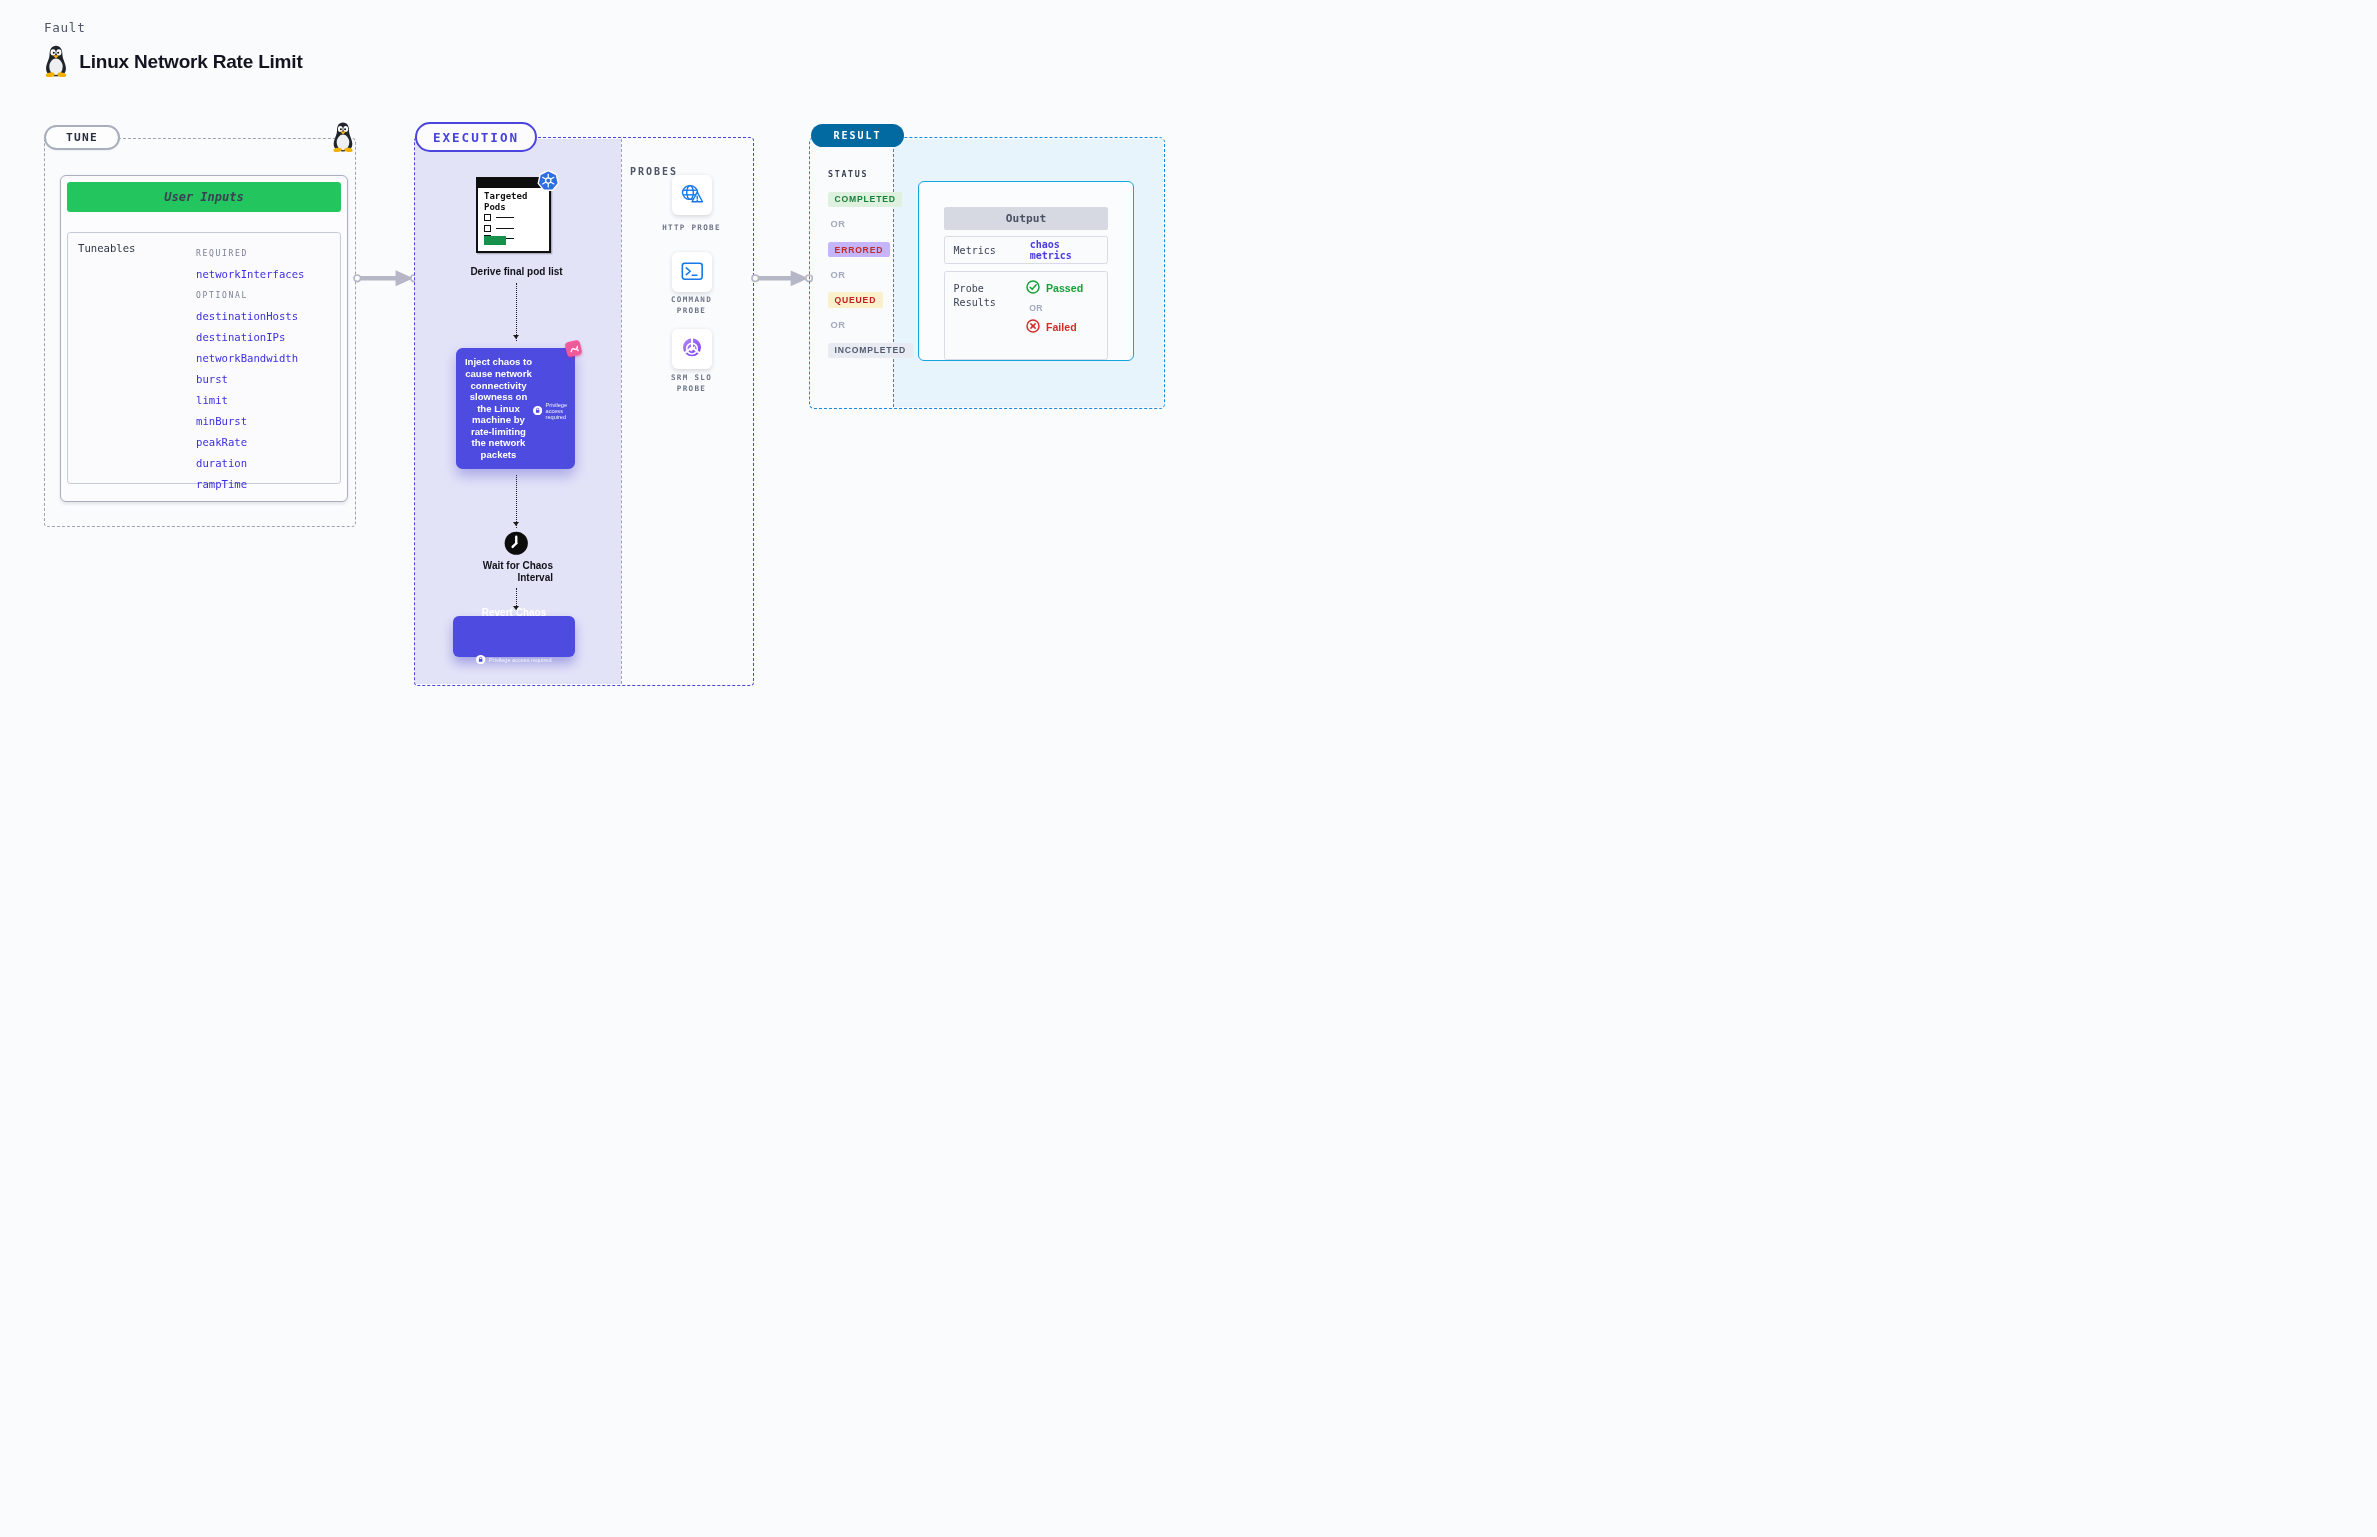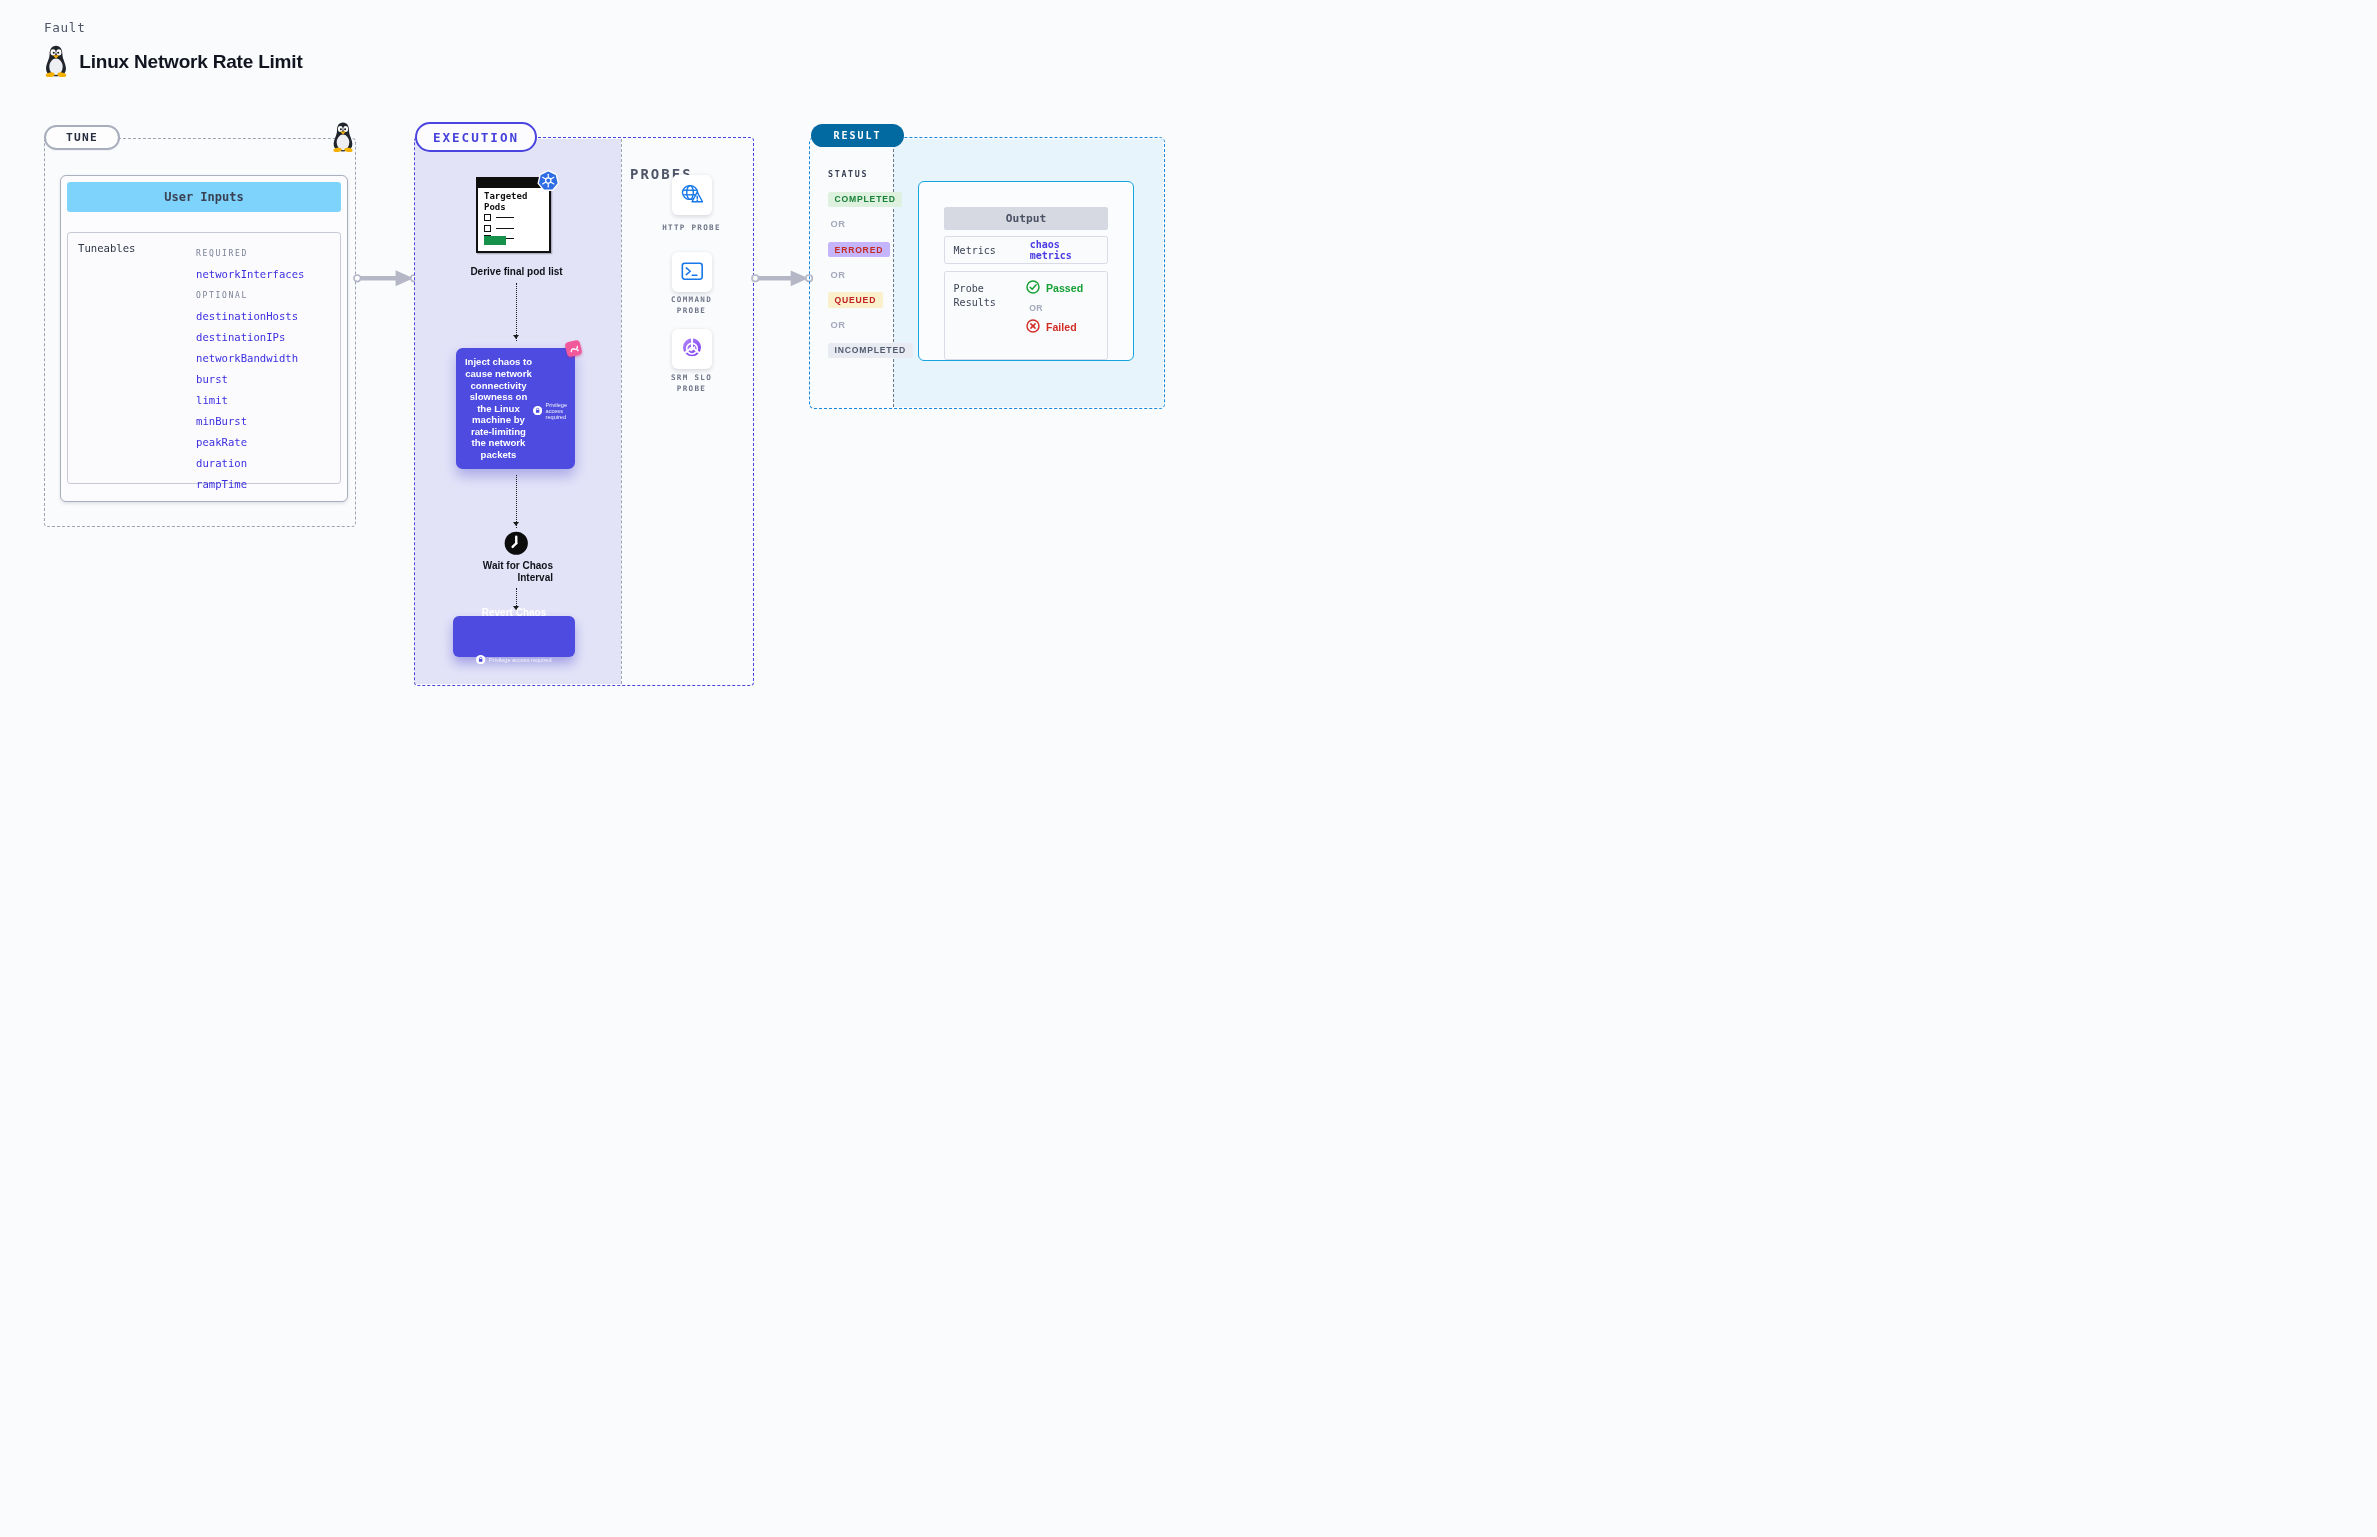--- a/index.html
+++ b/index.html
@@ -24,42 +24,42 @@
           border:3.3px solid transparent; border-top:4.6px solid #1B1B1B; }
 
   
   .tune-box { left:44px; top:138px; width:312px; height:389px; border:1.3px dashed #9DA3B2; }
   .tune-badge { left:44px; top:125px; width:76px; height:25px; background:#FDFDFE;
                 border:2px solid #A8AEBC; color:#262D3D; font-size:11.2px; letter-spacing:1.3px;
                 box-shadow:0 0.7px 1.3px rgba(16,24,40,.06); }
   .tux-corner { position:absolute; left:331px; top:122px; }
   .ui-card { position:absolute; left:60px; top:175px; width:288px; height:327px; background:#FCFCFE;
              border:1.3px solid #A9AFBE; border-radius:6px; box-shadow:0 1.3px 3.3px rgba(16,24,40,.10); }
-  .ui-header { position:absolute; left:6px; top:6px; right:6px; height:30px; background:#7dd3fc;
+  .ui-header { position:absolute; left:6px; top:6px; right:6px; height:30px; background:#22c55e;
                border-radius:3.3px; display:flex; align-items:center; justify-content:center;
-               font-family:"DejaVu Sans Mono",monospace; font-size:12px; font-weight:bold; color:#3A4152; }
+               font-family:"DejaVu Sans Mono",monospace; font-size:12px; font-weight:bold; color:#3A4152;font-style:italic; }
   .tun-box { position:absolute; left:6px; top:56px; right:6px; height:252px; background:#FBFBFD;
              border:1px solid #C6CAD6; border-radius:3.3px; }
   .tun-label { position:absolute; left:10px; top:8.6px; font-family:"DejaVu Sans Mono",monospace;
                font-size:10.6px; color:#2E3546; }
   .tun-col { position:absolute; left:128px; top:10px; display:flex; flex-direction:column;justify-content:center; }
   .tun-col .sec { font-family:"DejaVu Sans Mono",monospace; font-size:8px; color:#7A8196;
                   letter-spacing:1.7px; line-height:21px; }
   .tun-col .itm { font-family:"DejaVu Sans Mono",monospace; font-size:10.6px; color:#3C2EE0;
                   line-height:21px; }
 
   
   .exec-box  { left:414px; top:137px; width:340px; height:549px; border:1.7px dashed #4B44DE; }
   .lavender  { position:absolute; left:415px; top:139px; width:206px; height:545px; background:#E3E3F8; }
   .probes-divider { position:absolute; left:621px; top:139px; height:545px; width:0;
                     border-left:1.3px dashed #9DA3B2; }
   .exec-badge { left:415px; top:122px; width:122px; height:30px; background:#FCFCFF;
                 border:2px solid #4B44DE; color:#4741DC; font-size:12.6px; letter-spacing:2px; }
   .probes-label { position:absolute; left:630px; top:166px; font-family:"DejaVu Sans Mono",monospace;
-                  font-size:14px; font-weight:bold; color:#4E5569; letter-spacing:2px; }
+                  font-size:10px; font-weight:bold; color:#4E5569; letter-spacing:2px; }
 
   .pods-doc { position:absolute; left:476px; top:177px; width:75px; height:76px; background:#FFFFFF;
               border:2px solid #101010; box-shadow:1.3px 1.3px 0 rgba(10,10,10,.25); }
   .pods-bar { position:absolute; left:-0.7px; top:-0.7px; right:-0.7px; height:9.3px; background:#0D0D0D; }
   .pods-title { position:absolute; left:6px; top:12px; font-family:"DejaVu Sans Mono",monospace;
                 font-size:9px; font-weight:bold; color:#101010; line-height:10.6px; }
   .pods-rows { position:absolute; left:6px; top:35px; display:flex; flex-direction:column; gap:3.3px; }
   .pods-row { display:flex; align-items:center; gap:4.6px; }
   .pods-row .cb { width:7.3px; height:7.3px; border:1.3px solid #101010; background:#fff; }
   .pods-row .ln { width:18.5px; height:1.3px; background:#101010; }

